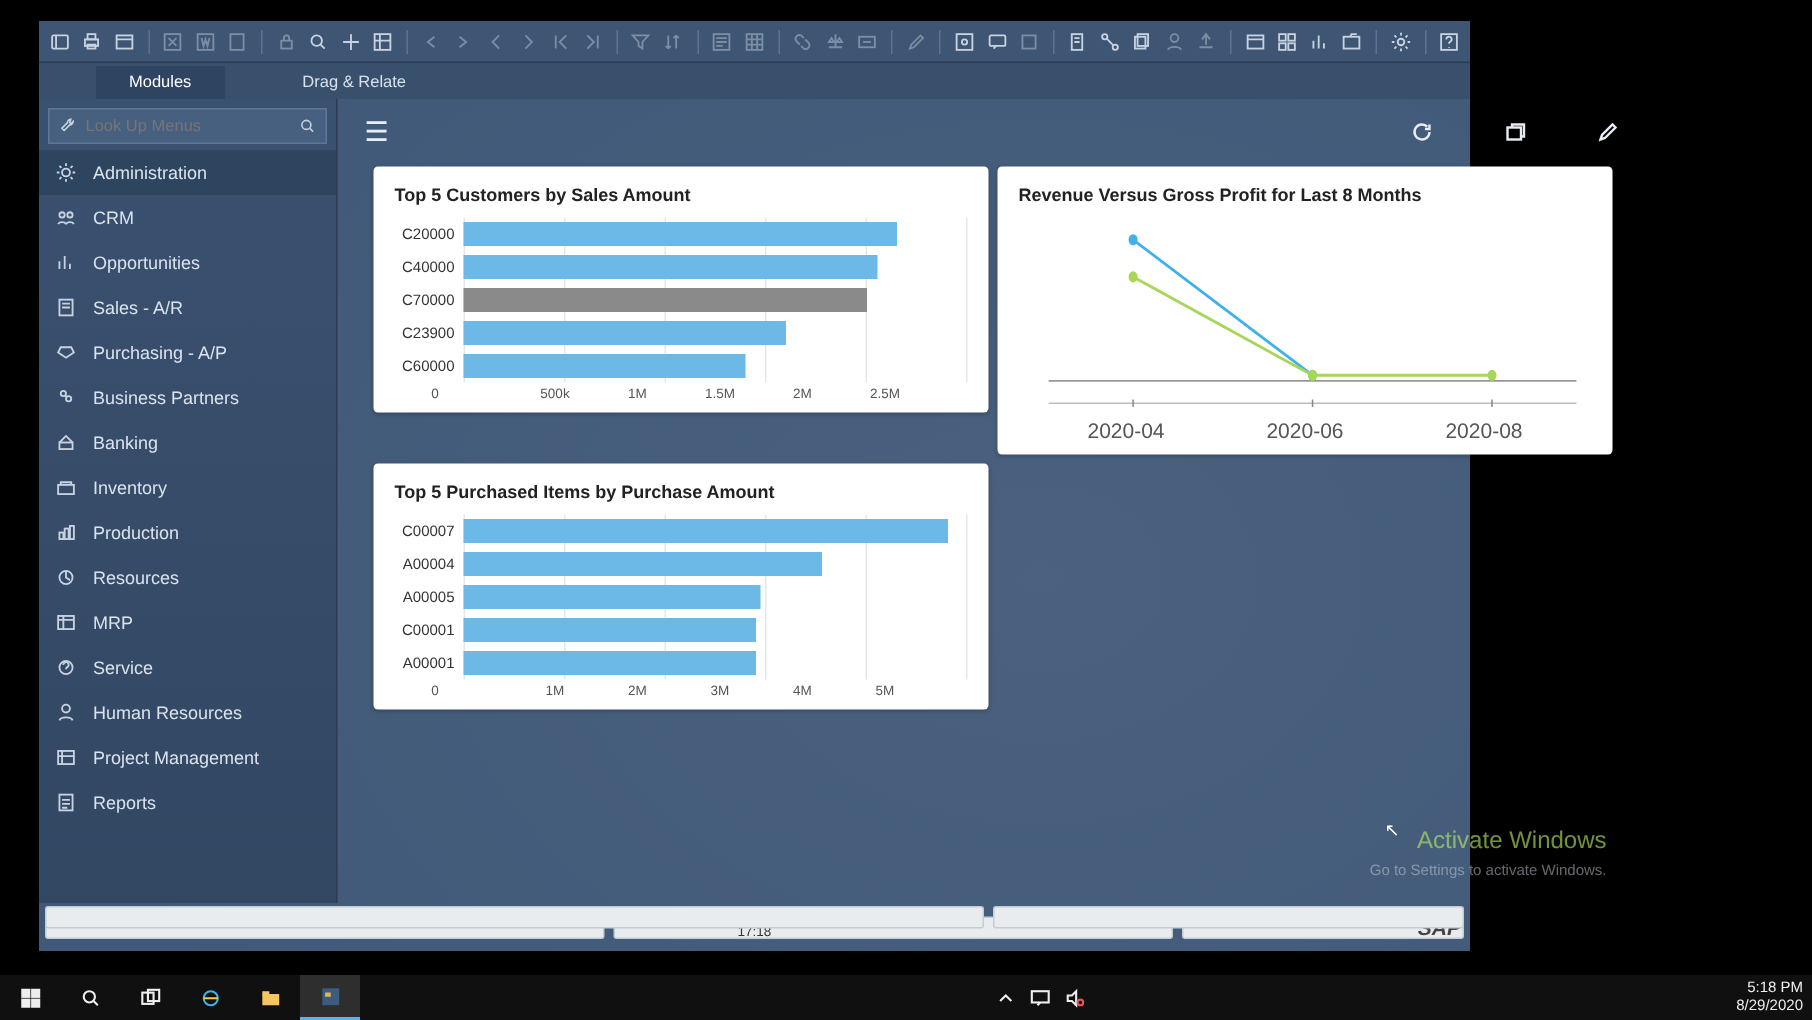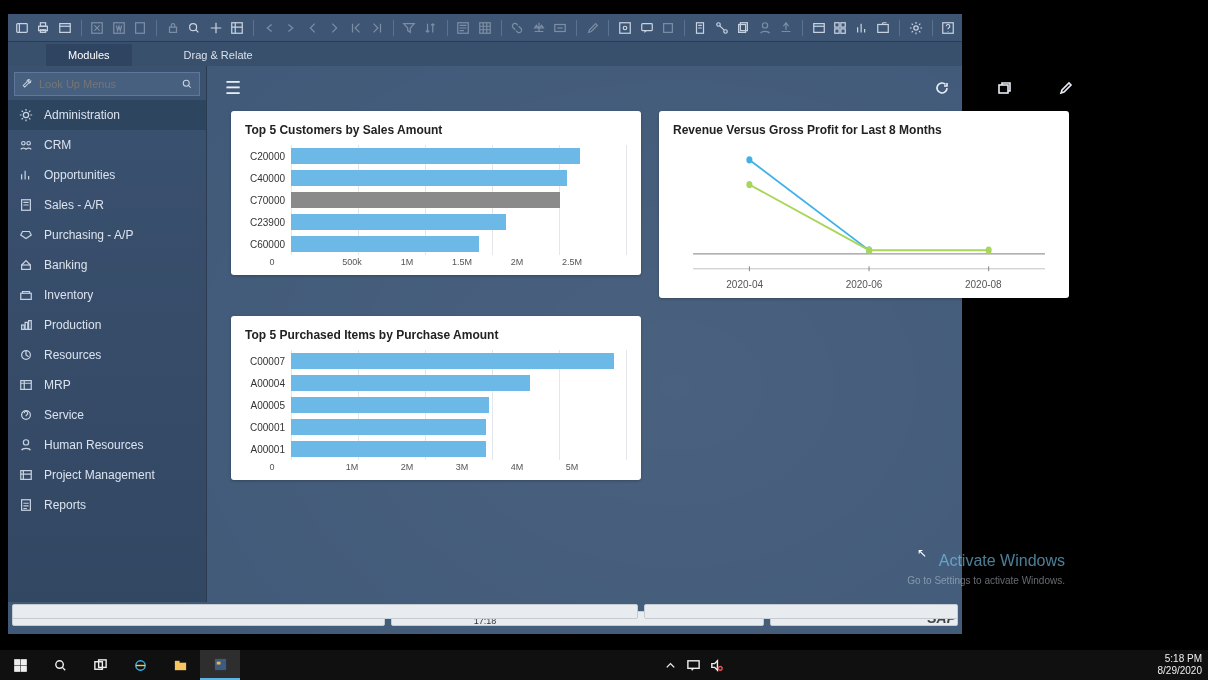--- a/index.html
+++ b/index.html
@@ -1,18 +1,18 @@
 <!DOCTYPE html>
 <html><head>
 <meta charset="utf-8">
 <style>
 * { box-sizing: border-box; margin: 0; padding: 0; }
 html, body { width: 1208px; height: 680px; font-family: Arial, Helvetica, sans-serif; background: #000; overflow: hidden; }
 
-.screen { position: absolute; left: 8px; top: 14px; width: 954px; height: 620px; background: #405978; }
+.screen { position: absolute; left: 26px; top: 14px; width: 954px; height: 620px; background: #405978; }
 .screen::before { content:""; position:absolute; inset:0; background: radial-gradient(120% 140% at 70% 60%, rgba(255,255,255,0.05) 0%, rgba(0,0,0,0) 60%); pointer-events:none; }
 
 .toolbar { height: 28px; background: #3e5573; border-bottom: 1px solid #2a3b52; display: flex; align-items: center; padding: 0 6px; gap: 6px; position: relative; z-index: 2; }
 .tool-ico { width: 18px; height: 18px; display: flex; align-items: center; justify-content: center; color: #c8d3e2; font-size: 12px; border-radius: 2px; cursor: pointer; }
 .tool-sep { width: 1px; height: 16px; background: #5b7290; margin: 0 2px; }
 .tool-ico svg { width: 14px; height: 14px; stroke: #c8d3e2; fill: none; stroke-width: 1.4; }
 .tool-ico.dim { opacity: .45; }
 
 .tabs { height: 24px; display: flex; align-items: flex-end; padding-left: 38px; gap: 30px; background: #39506c; position: relative; z-index: 2; }
 .tab { color: #d8e0ec; font-size: 11px; padding: 5px 22px; cursor: pointer; }
@@ -31,48 +31,48 @@
 .menu-item .mi svg { width:14px; height:14px; stroke:#c8d3e2; fill:none; stroke-width:1.4; }
 .menu-item.active { background: #2e455f; }
 
 .main { flex: 1; position: relative; }
 .topbar { height: 44px; display: flex; align-items: center; padding: 0 18px; gap: 26px; }
 .burger { color: #e8edf4; font-size: 18px; cursor: pointer; }
 .top-right { margin-left: auto; display: flex; align-items: center; gap: 44px; color: #e8edf4; }
 .tri { width:18px; height:18px; cursor:pointer; display:flex; align-items:center; justify-content:center; }
 .tri svg { width:16px; height:16px; stroke:#e8edf4; fill:none; stroke-width:1.6; }
 
-.cards { padding: 1px 24px; display: grid; grid-template-columns: 410px 410px; gap: 18px; align-items: start; }
+.cards { padding: 1px 24px; display: grid; grid-template-columns: 410px 410px; gap: 6px; align-items: start; }
 .card { background: #fff; border-radius: 3px; box-shadow: 0 1px 3px rgba(0,0,0,.25); padding: 12px 14px 8px 14px; }
 .card-title { font-size: 12px; font-weight: bold; color: #222; margin-bottom: 8px; }
 
 .hbar-chart { font-size: 10px; color: #333; }
 .hbar-row { display: flex; align-items: center; height: 22px; }
 .hbar-lbl { width: 46px; text-align: right; padding-right: 6px; color: #333; font-size: 10px; }
 .hbar-track { flex: 1; height: 100%; position: relative; }
 .hbar-track .grid { position: absolute; inset: 0; display: flex; }
 .hbar-track .grid div { flex: 1; border-left: 1px solid #e3e7ec; }
 .hbar-track .grid div:last-child { border-right: 1px solid #e3e7ec; }
 .bar { position: absolute; left: 0; top: 3px; bottom: 3px; background: #6cb8e6; }
 .bar.alt { background: #8a8a8a; }
 .hbar-xaxis { display: flex; font-size: 9px; color: #555; margin-left: 52px; margin-top: 2px; }
 .hbar-xaxis span { flex: 1; text-align: center; transform: translateX(-50%); }
 .hbar-xaxis span:first-child { text-align:left; }
 
 .linechart { position: relative; height: 130px; }
 .linechart svg { width: 100%; height: 100%; }
-.line-x { display:flex; font-size:10px; color:#555; margin-top:4px; padding: 0 12px; justify-content: center; }
+.line-x { display:flex; font-size:14px; color:#555; margin-top:4px; padding: 0 12px; justify-content: center; }
 .line-x span { flex:1; text-align:center; }
 
 .statusbar { position: absolute; left:0; right:0; bottom:0; height: 32px; background: transparent; display:flex; align-items:center; gap:6px; padding: 0 4px; }
 .sb-seg { height: 15px; background: #e9ecef; border: 1px solid #c5cbd3; border-radius: 2px; }
 .sb-seg.a { flex: 1; }
 .sb-seg.b { flex: 1; }
 .sb-label { position:absolute; left:50%; top:0; transform:translateX(-50%); font-size:9px; color:#333; text-align:center; line-height:12px; padding-top:1px; }
-.watermark { position:absolute; right:28px; bottom:32px; color:#7dd3fc; font-size:16px; opacity:.6; pointer-events:none; }
+.watermark { position:absolute; right:28px; bottom:32px; color:#bef264; font-size:16px; opacity:.6; pointer-events:none; }
 .watermark2 { position:absolute; right:28px; bottom:16px; color:#c8cfd9; font-size:10px; opacity:.5; pointer-events:none; }
 .sap { position:absolute; right:6px; bottom:8px; font-weight:bold; font-style:italic; color:#444; font-size:14px; }
 .cursor { position:absolute; right:166px; bottom:42px; color:#fff; font-size:12px; }
 
 .taskbar { position:absolute; left:0; right:0; bottom:0; height:30px; background:#101010; display:flex; align-items:center; color:#eee; font-size:11px; }
 .taskbar .tb { width:40px; height:30px; display:flex; align-items:center; justify-content:center; cursor:pointer; }
 .taskbar .tb.active { background:#2e2e2e; border-bottom:2px solid #5fb4e6; }
 .taskbar .clock { margin-left:auto; text-align:right; padding-right:6px; line-height:12px; font-size:10px; }
 .tray { display:flex; align-items:center; gap:8px; margin-right:10px; }
 .tb svg, .tray svg { width:15px; height:15px; stroke:#eee; fill:none; stroke-width:1.5; }
@@ -372,20 +372,30 @@
             <span class="mi">
               <svg viewBox="0 0 16 16">
                 <path d="M4 4h8l2 4-6 4-6-4z"></path>
               </svg>
             </span>
             <span>Purchasing - A/P</span>
           </div>
           <div class="menu-item">
             <span class="mi">
               <svg viewBox="0 0 16 16">
+                <circle cx="6" cy="5" r="2"></circle>
+                <circle cx="10" cy="9" r="2"></circle>
+                <path d="M7.5 6.5l1 1"></path>
+              </svg>
+            </span>
+            <span>Business Partners</span>
+          </div>
+          <div class="menu-item">
+            <span class="mi">
+              <svg viewBox="0 0 16 16">
                 <rect x="3" y="8" width="10" height="5"></rect>
                 <path d="M3 8l5-5 5 5"></path>
               </svg>
             </span>
             <span>Banking</span>
           </div>
           <div class="menu-item">
             <span class="mi">
               <svg viewBox="0 0 16 16">
                 <rect x="2" y="6" width="12" height="7"></rect>

